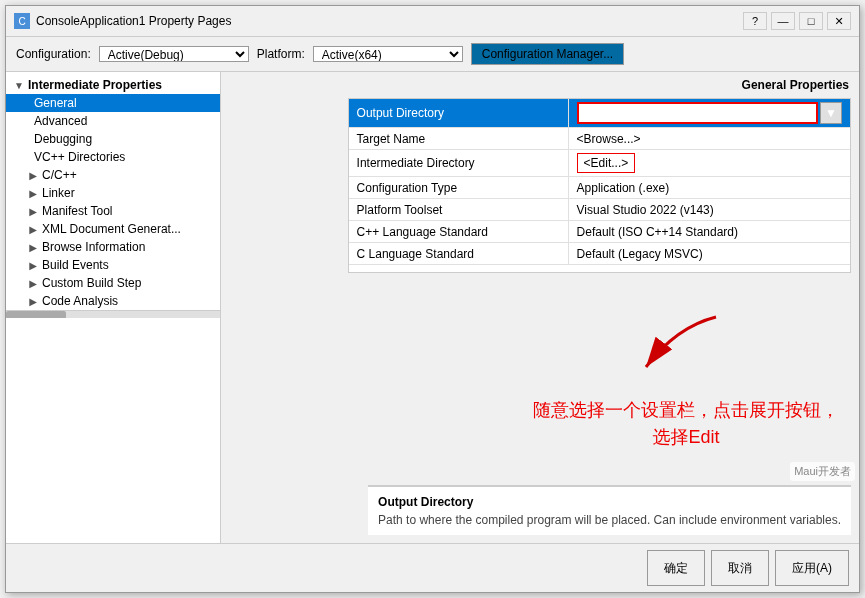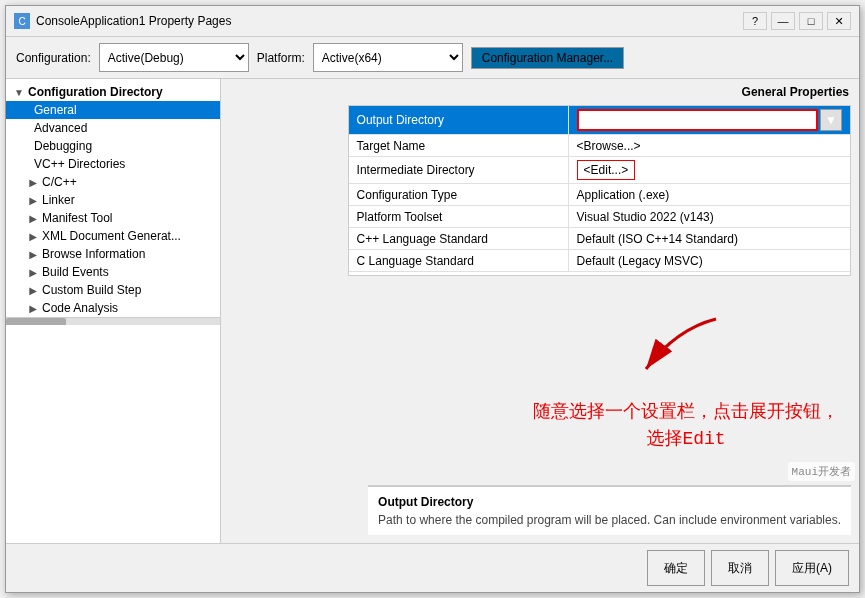--- a/index.html
+++ b/index.html
@@ -72,21 +72,21 @@
       gap: 8px;
       background: #f0f0f0;
       border-bottom: 1px solid #ccc;
     }
     .toolbar-label {
       font-size: 12px;
       color: #000;
       white-space: nowrap;
     }
     .toolbar-select {
-      height: 29px;
+      height: 16px;
       font-size: 12px;
       border: 1px solid #999;
       background: white;
       padding: 0 4px;
       min-width: 150px;
     }
     .config-manager-btn {
       height: 22px;
       padding: 0 10px;
       background: #0369a1;
@@ -239,21 +239,20 @@
       cursor: pointer;
     }
     .annotation-area {
       flex: 1;
       display: flex;
       flex-direction: column;
       align-items: center;
       justify-content: center;
       padding: 20px;
       position: relative;
-      font-family: Liberation Mono, monospace;
     }
     .annotation-text {
       color: #e00;
       font-size: 18px;
       font-weight: normal;
       text-align: center;
       margin-top: 10px;
       line-height: 1.5;
     }
     .desc-panel {
@@ -341,21 +340,21 @@
       <option>Active(x64)</option>
     </select>
     <button class="config-manager-btn">Configuration Manager...</button>
   </div>
 
   <div class="main-content">
 
     <div class="left-panel">
       <div class="tree-section-header">
         <span class="tree-arrow">▼</span>
-        <span>Configuration Directory</span>
+        <span>Intermediate Properties</span>
       </div>
       <div class="tree-item selected">General</div>
       <div class="tree-item">Advanced</div>
       <div class="tree-item">Debugging</div>
       <div class="tree-item">VC++ Directories</div>
       <div class="tree-group">
         <span class="tree-arrow">▶</span>C/C++
       </div>
       <div class="tree-group">
         <span class="tree-arrow">▶</span>Linker

